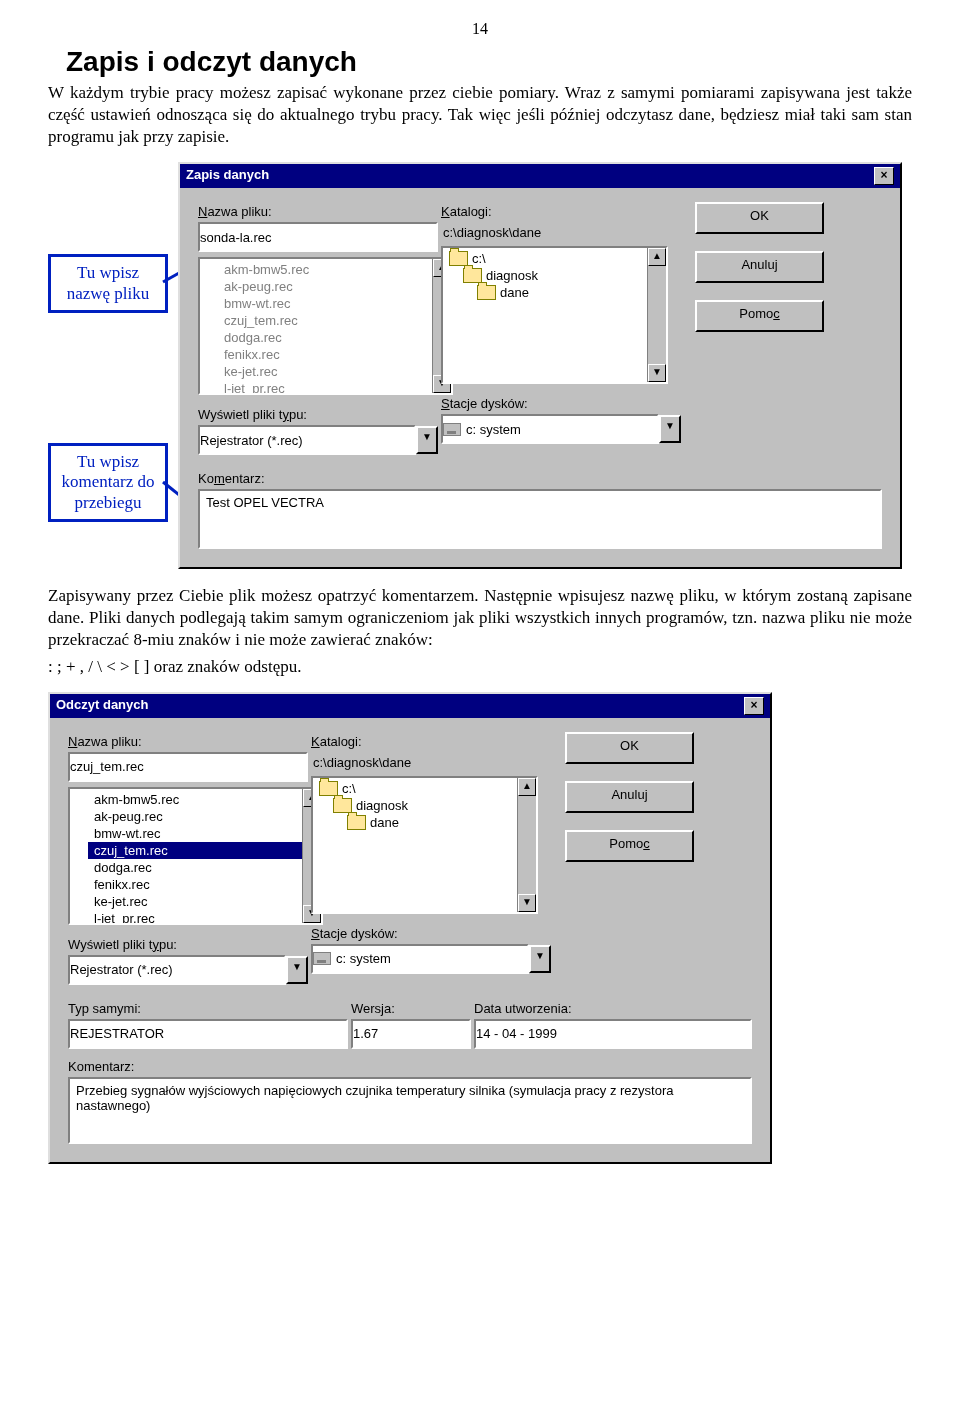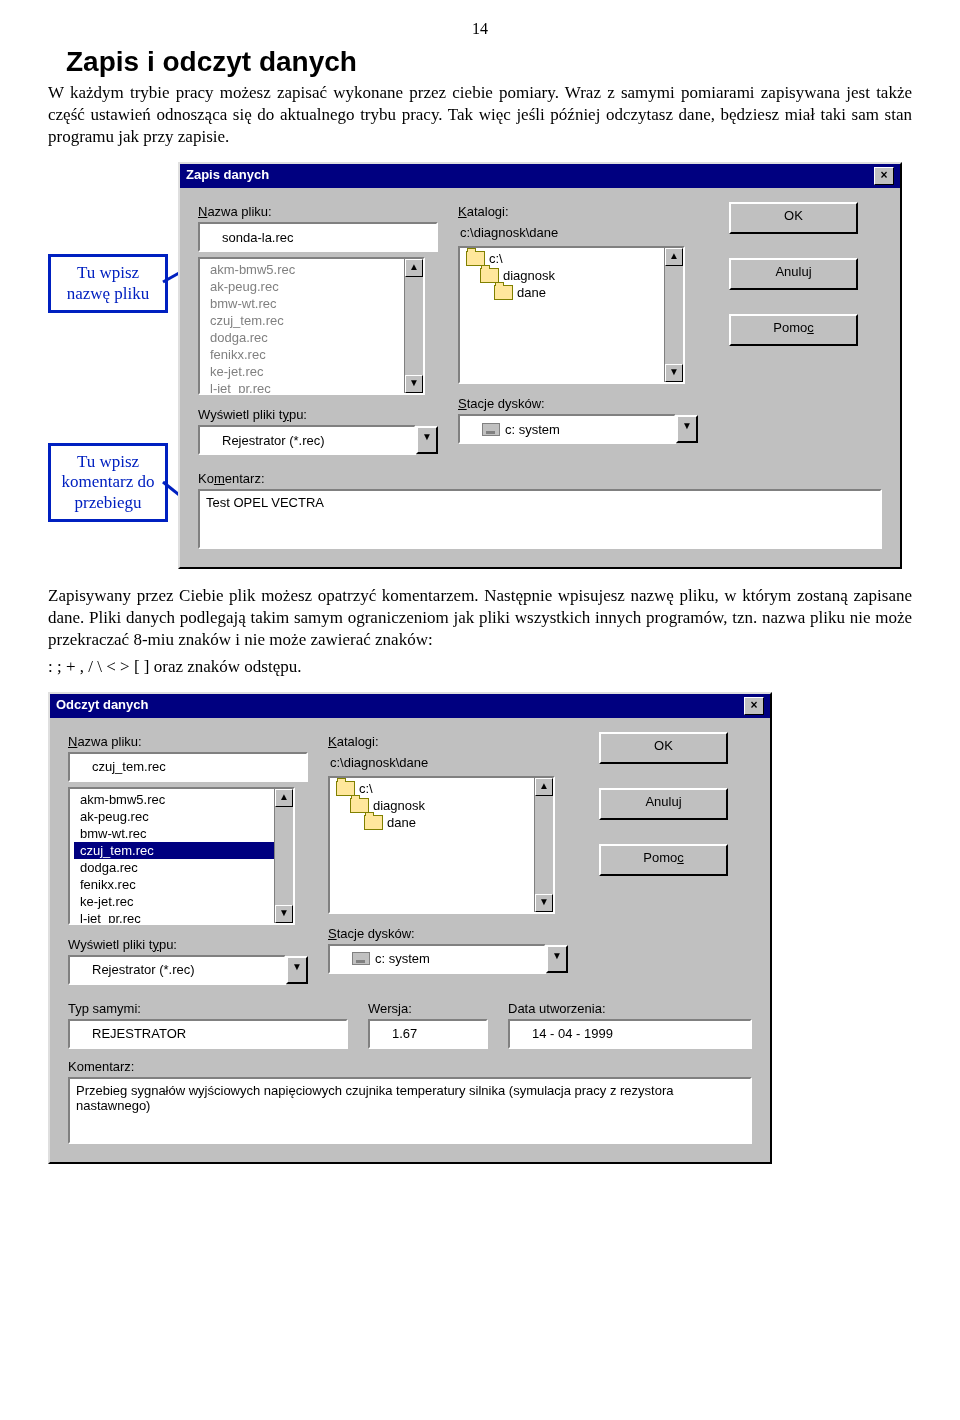--- a/index.html
+++ b/index.html
@@ -6,39 +6,39 @@
 .page{padding:20px 48px 30px}
 .pgnum{text-align:center;font-size:16px;margin-bottom:8px}
 h1{font-family:Arial,sans-serif;font-size:28px;font-weight:bold;margin:4px 0 4px 18px}
 p{text-align:justify;margin:4px 0;line-height:1.3}
 .dialog{position:relative;background:#c0c0c0;border:2px solid;border-color:#dfdfdf #000 #000 #dfdfdf;font-family:"MS Sans Serif",Arial,sans-serif;font-size:13px}
 .title{background:#000080;color:#fff;padding:3px 6px;display:flex;justify-content:space-between;align-items:flex-start;font-weight:bold}
 .xbtn{background:#c0c0c0;border:1px solid;border-color:#fff #000 #000 #fff;width:18px;height:16px;text-align:center;line-height:14px;font-family:Arial;font-size:12px;color:#000;font-weight:bold}
 .body{padding:14px 18px 18px;position:relative}
 .lbl{margin:2px 0 3px}
 .lbl u{text-decoration:underline}
-.sunken{background:#fff;border:2px solid;border-color:#808080 #fff #fff #808080;padding:3px 22px}
+.sunken{background:#fff;border:2px solid;border-color:#808080 #fff #fff #808080;padding:3px 0}
 .input{height:20px;display:flex;align-items:center}
-.listbox{height:130px;width:215px;overflow:hidden;padding:2px 4px;position:relative}
+.listbox{height:130px;width:215px;overflow:hidden;padding:2px 18px;position:relative}
 .listbox .it{padding:1px 6px;color:#808080}
 .listbox .it.bk{color:#000}
 .listbox .it.sel{background:#000080;color:#fff}
 .sb{position:absolute;right:0;top:0;bottom:0;width:18px;background:#c0c0c0;border-left:1px solid #808080}
 .arr{width:16px;height:16px;background:#c0c0c0;border:1px solid;border-color:#fff #000 #000 #fff;text-align:center;line-height:14px;font-size:10px}
 .dirbox{height:130px;width:215px;padding:2px 4px;position:relative}
 .dir{padding:1px 2px;display:flex;align-items:center;gap:4px}
 .fold{display:inline-block;width:17px;height:13px;background:#ffe79c;border:1px solid #808000;position:relative}
 .fold::before{content:"";position:absolute;top:-4px;left:0;width:7px;height:3px;background:#ffe79c;border:1px solid #808000;border-bottom:none}
 .combo{display:flex;align-items:center}
 .combo .sunken{flex:1}
 .cbtn{width:18px;height:24px;background:#c0c0c0;border:2px solid;border-color:#fff #000 #000 #fff;text-align:center;line-height:18px;font-size:10px}
-.btn{width:125px;height:28px;background:#c0c0c0;border:2px solid;border-color:#fff #000 #000 #fff;text-align:center;line-height:24px;margin-bottom:24px}
+.btn{width:125px;height:28px;background:#c0c0c0;border:2px solid;border-color:#fff #000 #000 #fff;text-align:center;line-height:24px;margin-bottom:17px}
 .disk{display:inline-block;width:16px;height:11px;background:#c0c0c0;border:1px solid #808080;margin-right:5px;vertical-align:middle;position:relative}
 .disk::after{content:"";position:absolute;bottom:1px;left:3px;width:9px;height:3px;background:#808080}
-.row{display:flex;gap:20px}
+.row{display:flex;gap:3px}
 .col{display:flex;flex-direction:column}
 .callout{border:3px solid #0020c0;background:#fff;padding:6px 10px;text-align:center;color:#0020c0;font-family:"Times New Roman",serif;font-size:17px;line-height:1.2}
 .co-wrap{position:relative;margin:14px 0}
 svg.conn{position:absolute;overflow:visible}
 .txt{background:#fff;border:2px solid;border-color:#808080 #fff #fff #808080;padding:4px 6px;min-height:20px}
 </style>
 </head>
 <body>
 
 <div class="page">

